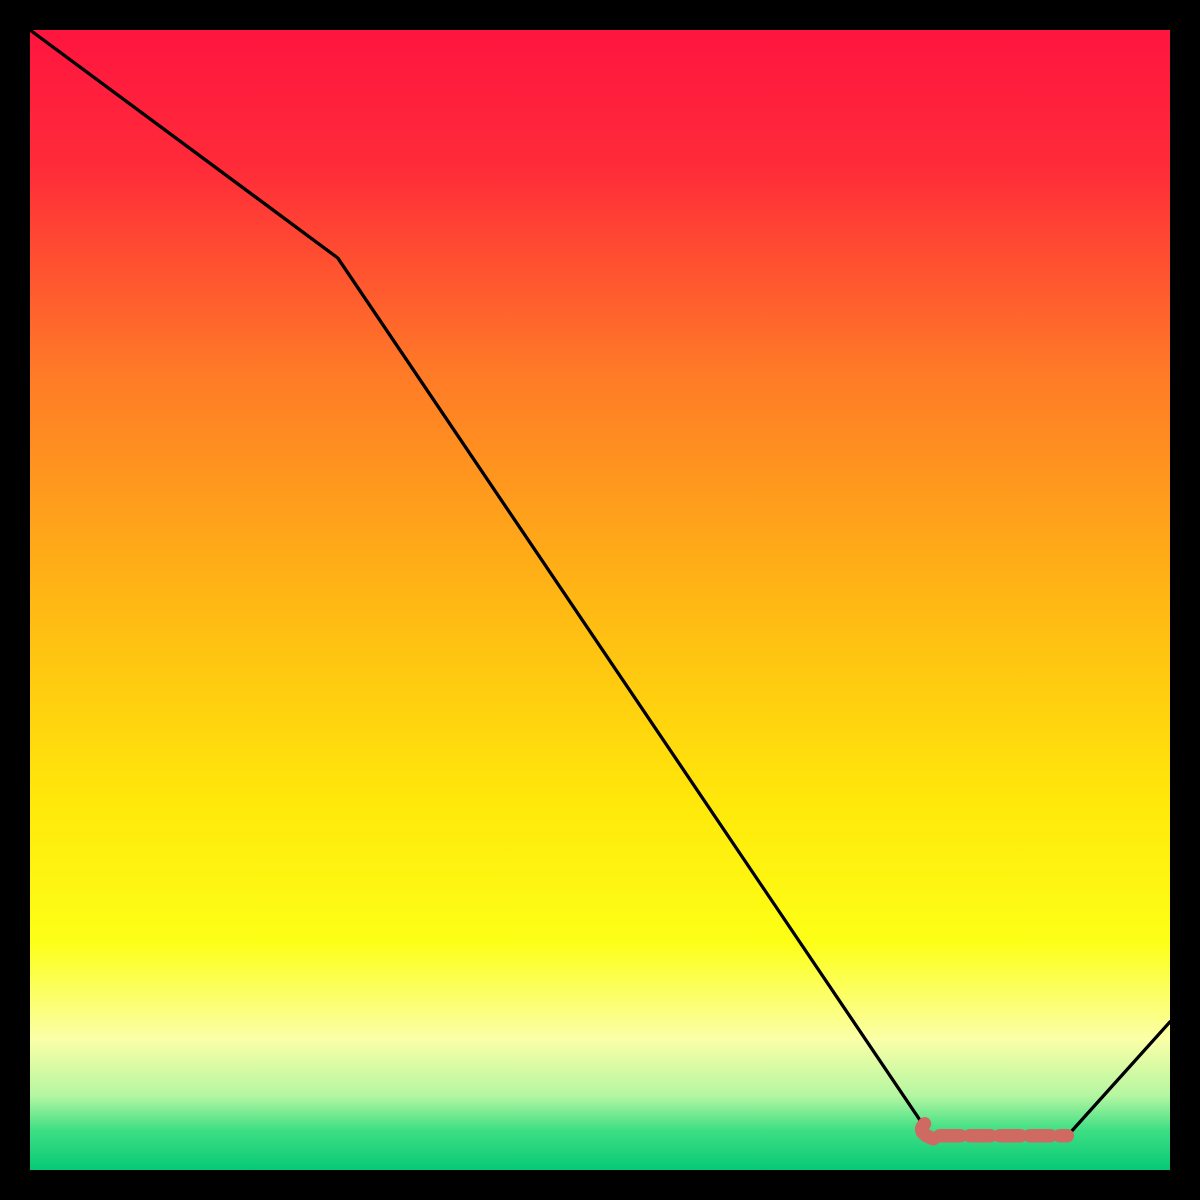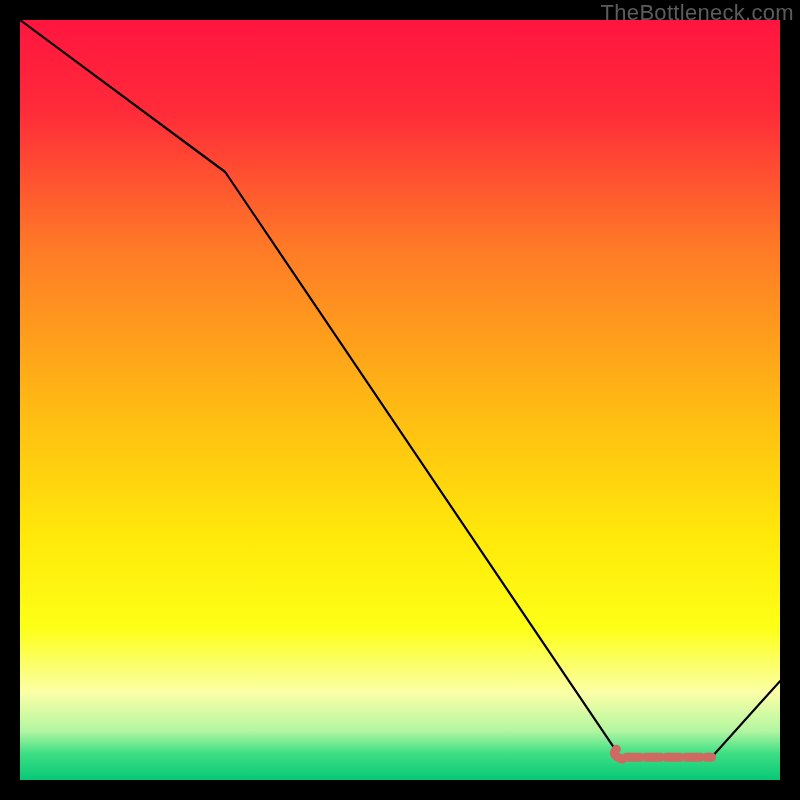--- a/index.html
+++ b/index.html
@@ -30,21 +30,20 @@
     font-size: 22px;
     font-weight: 500;
     color: #5c5c5c;
     letter-spacing: 0.3px;
   }
 </style>
 </head>
 <body>
 
 <div class="stage">
-  <div class="watermark">TheBottleneck.com</div>
 
   <svg class="plot" viewBox="0 0 760 760" preserveAspectRatio="none">
     <defs>
       <linearGradient id="bg-grad" x1="0" y1="0" x2="0" y2="1">
           <stop offset="0%" stop-color="#ff153f"></stop>
           <stop offset="12%" stop-color="#ff2b39"></stop>
           <stop offset="30%" stop-color="#ff7a27"></stop>
           <stop offset="50%" stop-color="#ffb714"></stop>
           <stop offset="68%" stop-color="#ffe90a"></stop>
           <stop offset="80%" stop-color="#fdff17"></stop>

